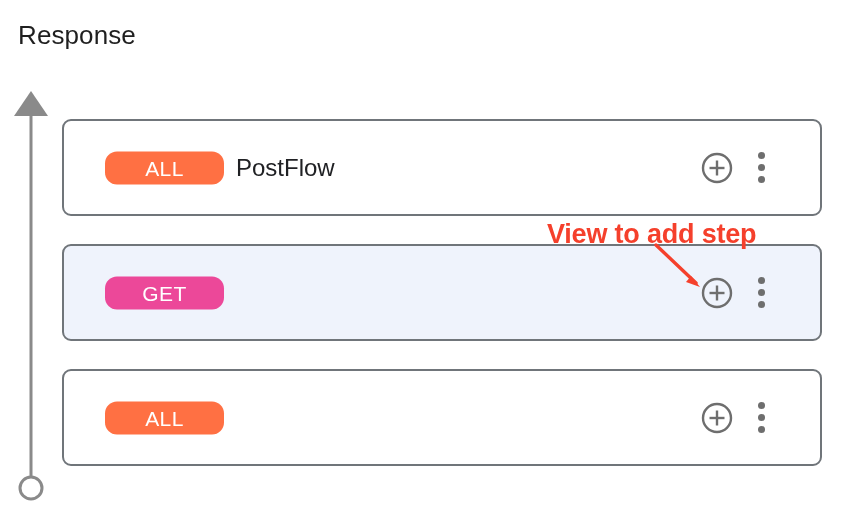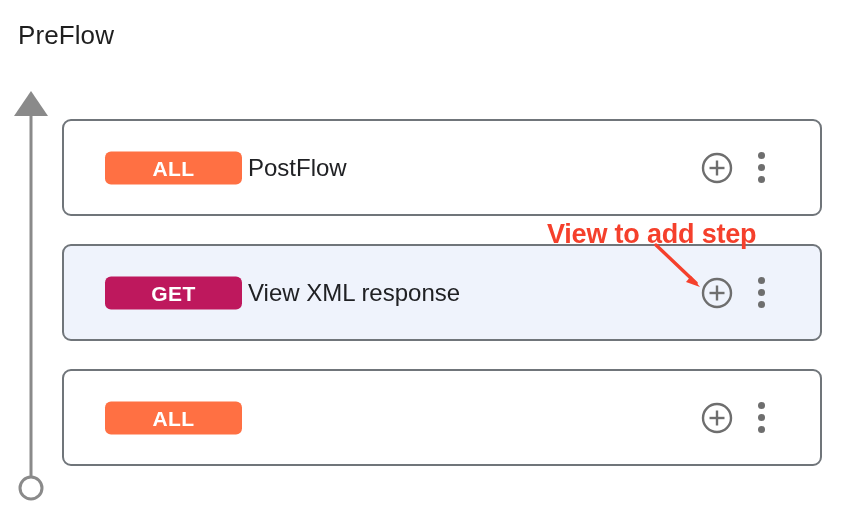--- a/index.html
+++ b/index.html
@@ -60,39 +60,39 @@
   }
   .step-card.selected {
     background: #eff3fc;
   }
 
   .verb-badge {
     position: absolute;
     left: 41px;
     top: 50%;
     transform: translateY(-50%);
-    width: 137px;
+    width: 119px;
     height: 33px;
-    border-radius: 6px;
+    border-radius: 12px;
     display: flex;
     align-items: center;
     justify-content: center;
     color: #ffffff;
     font-size: 21px;
     line-height: 21px;
     letter-spacing: 0.4px;
-    font-weight: 700;
+    font-weight: 400;
     user-select: none;
   }
   .verb-all { background: #ff7043; }
-  .verb-get { background: #be185d; }
+  .verb-get { background: #ec4899; }
 
   .step-label {
     position: absolute;
-    left: 184px;
+    left: 172px;
     top: 50%;
     transform: translateY(-50%);
     font-size: 24px;
     line-height: 28px;
     color: #202124;
     white-space: nowrap;
   }
 
   .add-step-btn {
     position: absolute;
@@ -145,21 +145,21 @@
     left: 640px;
     top: 238px;
     width: 80px;
     height: 60px;
     pointer-events: none;
   }
 </style>
 </head>
 <body>
 
-<div id="page-title">PreFlow</div>
+<div id="page-title">Response</div>
 
 <div id="flow-axis">
   <svg width="70" height="444" viewBox="0 0 70 444">
 
     <line x1="31" y1="24" x2="31" y2="407" stroke="#8a8a8a" stroke-width="3"></line>
 
     <polygon points="31,21 14,46 48,46" fill="#8a8a8a"></polygon>
 
     <circle cx="31" cy="418" r="11" fill="#ffffff" stroke="#8a8a8a" stroke-width="3"></circle>
   </svg>
@@ -179,21 +179,20 @@
     </div>
     <div class="more-menu-btn">
       <i></i>
       <i></i>
       <i></i>
     </div>
   </div>
 
   <div class="step-card selected">
     <div class="verb-badge verb-get">GET</div>
-    <div class="step-label">View XML response</div>
     <div class="add-step-btn">
       <svg width="32" height="32" viewBox="0 0 32 32">
         <circle cx="16" cy="16" r="14" fill="none" stroke="#6e6e6e" stroke-width="2.4"></circle>
         <line x1="16" y1="8.5" x2="16" y2="23.5" stroke="#6e6e6e" stroke-width="2.4"></line>
         <line x1="8.5" y1="16" x2="23.5" y2="16" stroke="#6e6e6e" stroke-width="2.4"></line>
       </svg>
     </div>
     <div class="more-menu-btn">
       <i></i>
       <i></i>

